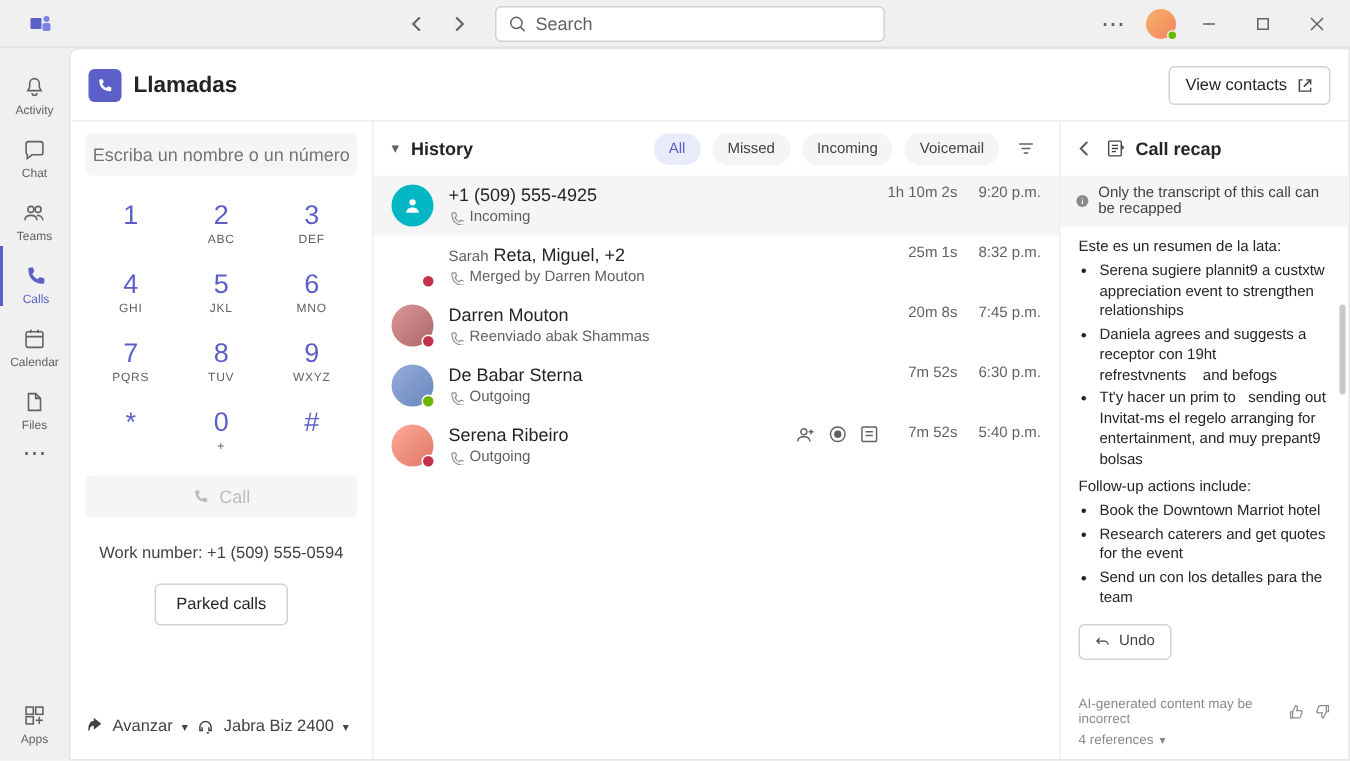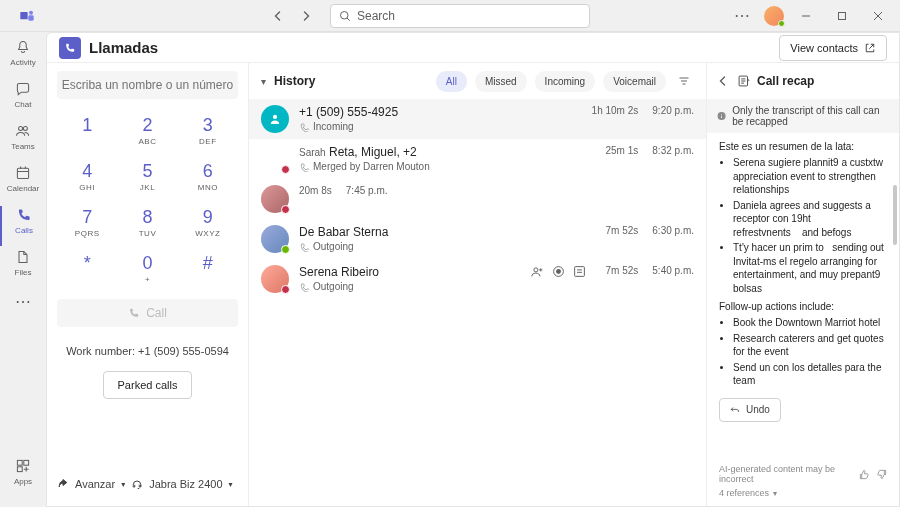--- a/index.html
+++ b/index.html
@@ -13,29 +13,29 @@
   .nav-arrow { width:24px; height:24px; display:flex; align-items:center; justify-content:center; color:#616161; cursor:pointer; border-radius:4px; }
   .searchbox { flex: 0 0 260px; height:24px; margin-left:12px; background:#fff; border:1px solid #d1d1d1; border-radius:4px; display:flex; align-items:center; padding:0 8px; color:#616161; font-size:12px; gap:6px; }
   .titlebar-spacer { flex:1; }
   .titlebar-right { display:flex; align-items:center; gap:8px; }
   .win-btn { width:28px; height:24px; display:flex; align-items:center; justify-content:center; color:#616161; cursor:pointer; }
   .avatar-small { width:20px; height:20px; border-radius:50%; background: linear-gradient(135deg,#f7b267,#f4845f); position:relative; }
   .presence-dot { position:absolute; right:-1px; bottom:-1px; width:7px; height:7px; border-radius:50%; background:#6bb700; border:1.5px solid #f0f0f0; }
 
   
   .app-rail { position:absolute; left:0; top:32px; bottom:0; width:46px; background:#f0f0f0; display:flex; flex-direction:column; align-items:center; padding-top:6px; gap:2px; }
-  .rail-item { width:46px; height:40px; display:flex; flex-direction:column; align-items:center; justify-content:flex-start; gap:2px; color:#616161; cursor:pointer; font-size:8px; }
+  .rail-item { width:46px; height:40px; display:flex; flex-direction:column; align-items:center; justify-content:flex-end; gap:2px; color:#616161; cursor:pointer; font-size:8px; }
   .rail-item.active { color:#5b5fc7; border-left:2px solid #5b5fc7; }
   .rail-icon { width:18px; height:18px; display:flex; align-items:center; justify-content:center; }
   .rail-ellipsis { color:#616161; margin-top:2px; cursor:pointer; }
   .rail-bottom { margin-top:auto; margin-bottom:10px; }
 
   
   .main { position:absolute; left:46px; top:32px; right:0; bottom:0; background:#fff; border-top-left-radius:6px; display:flex; flex-direction:column; border:1px solid #e5e5e5; }
-  .page-header { height:30px; display:flex; align-items:center; padding:0 12px; border-bottom:1px solid #eee; }
+  .page-header { height:48px; display:flex; align-items:center; padding:0 12px; border-bottom:1px solid #eee; }
   .page-title-box { display:flex; align-items:center; gap:8px; }
   .calls-badge { width:22px; height:22px; background:#5b5fc7; border-radius:4px; display:flex; align-items:center; justify-content:center; color:#fff; }
   .page-title { font-size:15px; font-weight:600; color:#242424; }
   .view-contacts { margin-left:auto; height:26px; padding:0 10px; border:1px solid #d1d1d1; border-radius:4px; background:#fff; font-size:11px; color:#242424; display:flex; align-items:center; gap:6px; cursor:pointer; }
 
   .content { flex:1; display:flex; min-height:0; }
 
   
   .dialer-col { width:202px; border-right:1px solid #eee; display:flex; flex-direction:column; padding:8px 10px; }
   .dial-input { height:28px; background:#f5f5f5; border:none; border-radius:4px; text-align:center; font-size:12px; color:#616161; outline:none; }
@@ -170,36 +170,36 @@
   <div class="rail-item">
     <span class="rail-icon">
         <svg width="16" height="16" viewBox="0 0 20 20" fill="none" stroke="#616161" stroke-width="1.3">
           <circle cx="7" cy="7" r="2.5"></circle>
           <circle cx="13" cy="7" r="2.5"></circle>
           <path d="M2 16c0-2.5 2-4 5-4s5 1.5 5 4M12 12c2 0 5 1 5 4"></path>
         </svg>
       </span>
     <span>Teams</span>
   </div>
+  <div class="rail-item active">
+    <span class="rail-icon">
+        <svg width="16" height="16" viewBox="0 0 20 20" fill="#5b5fc7">
+          <path d="M5 3c-.8 0-1.5.7-1.4 1.5C4 12 8 16 15.5 16.4c.8.1 1.5-.6 1.5-1.4v-2.2c0-.6-.4-1.1-1-1.2l-2.4-.5c-.5-.1-1 .1-1.3.5l-.9 1.1c-2-.9-3.7-2.6-4.6-4.6l1.1-.9c.4-.3.6-.8.5-1.3L7.9 4c-.1-.6-.6-1-1.2-1H5z"></path>
+        </svg>
+      </span>
+    <span>Calls</span>
+  </div>
   <div class="rail-item">
     <span class="rail-icon">
         <svg width="16" height="16" viewBox="0 0 20 20" fill="none" stroke="#616161" stroke-width="1.3">
           <rect x="3" y="4" width="14" height="13" rx="1.5"></rect>
           <path d="M3 8h14M7 2v3M13 2v3"></path>
         </svg>
       </span>
     <span>Calendar</span>
-  </div>
-  <div class="rail-item active">
-    <span class="rail-icon">
-        <svg width="16" height="16" viewBox="0 0 20 20" fill="#5b5fc7">
-          <path d="M5 3c-.8 0-1.5.7-1.4 1.5C4 12 8 16 15.5 16.4c.8.1 1.5-.6 1.5-1.4v-2.2c0-.6-.4-1.1-1-1.2l-2.4-.5c-.5-.1-1 .1-1.3.5l-.9 1.1c-2-.9-3.7-2.6-4.6-4.6l1.1-.9c.4-.3.6-.8.5-1.3L7.9 4c-.1-.6-.6-1-1.2-1H5z"></path>
-        </svg>
-      </span>
-    <span>Calls</span>
   </div>
   <div class="rail-item">
     <span class="rail-icon">
         <svg width="16" height="16" viewBox="0 0 20 20" fill="none" stroke="#616161" stroke-width="1.3">
           <path d="M5 3h6l4 4v10H5z"></path>
           <path d="M11 3v4h4"></path>
         </svg>
       </span>
     <span>Files</span>
   </div>
@@ -360,20 +360,26 @@
                 </svg>Merged by Darren Mouton</div>
             </div>
             <div class="hmeta">
               <span>25m 1s</span>
               <span>8:32 p.m.</span>
             </div>
           </div>
           <div class="hrow">
             <div class="havatar img2">
               <div class="hpresence busy"></div>
+            </div>
+            <div class="hinfo">
+              <div class="hname">Darren Mouton</div>
+              <div class="hsub"><svg width="10" height="10" viewBox="0 0 16 16" fill="none" stroke="#8a8a8a" stroke-width="1.2">
+                  <path d="M5 3c-.8 0-1.5.7-1.4 1.5C4 12 8 16 15.5 16.4c.8.1 1.5-.6 1.5-1.4v-2.2c0-.6-.4-1.1-1-1.2l-2.4-.5c-.5-.1-1 .1-1.3.5l-.9 1.1c-2-.9-3.7-2.6-4.6-4.6l1.1-.9c.4-.3.6-.8.5-1.3L7.9 4c-.1-.6-.6-1-1.2-1H5z"></path>
+                </svg>Reenviado abak Shammas</div>
             </div>
             <div class="hmeta">
               <span>20m 8s</span>
               <span>7:45 p.m.</span>
             </div>
           </div>
           <div class="hrow">
             <div class="havatar img3">
               <div class="hpresence avail"></div>
             </div>

